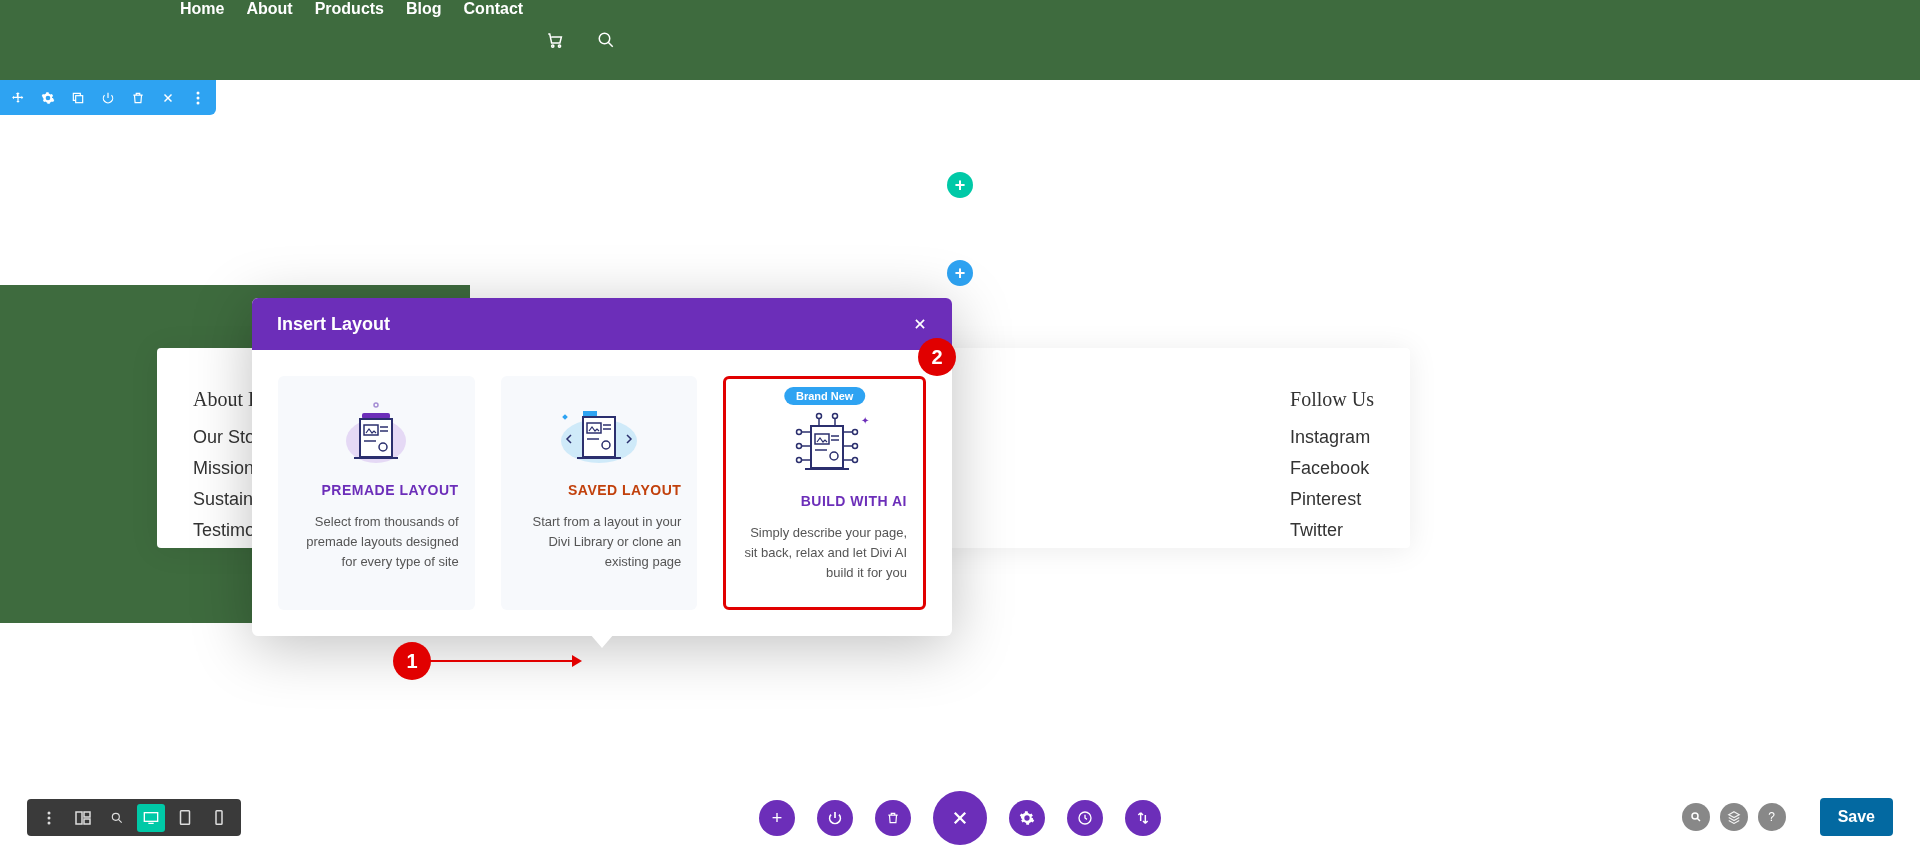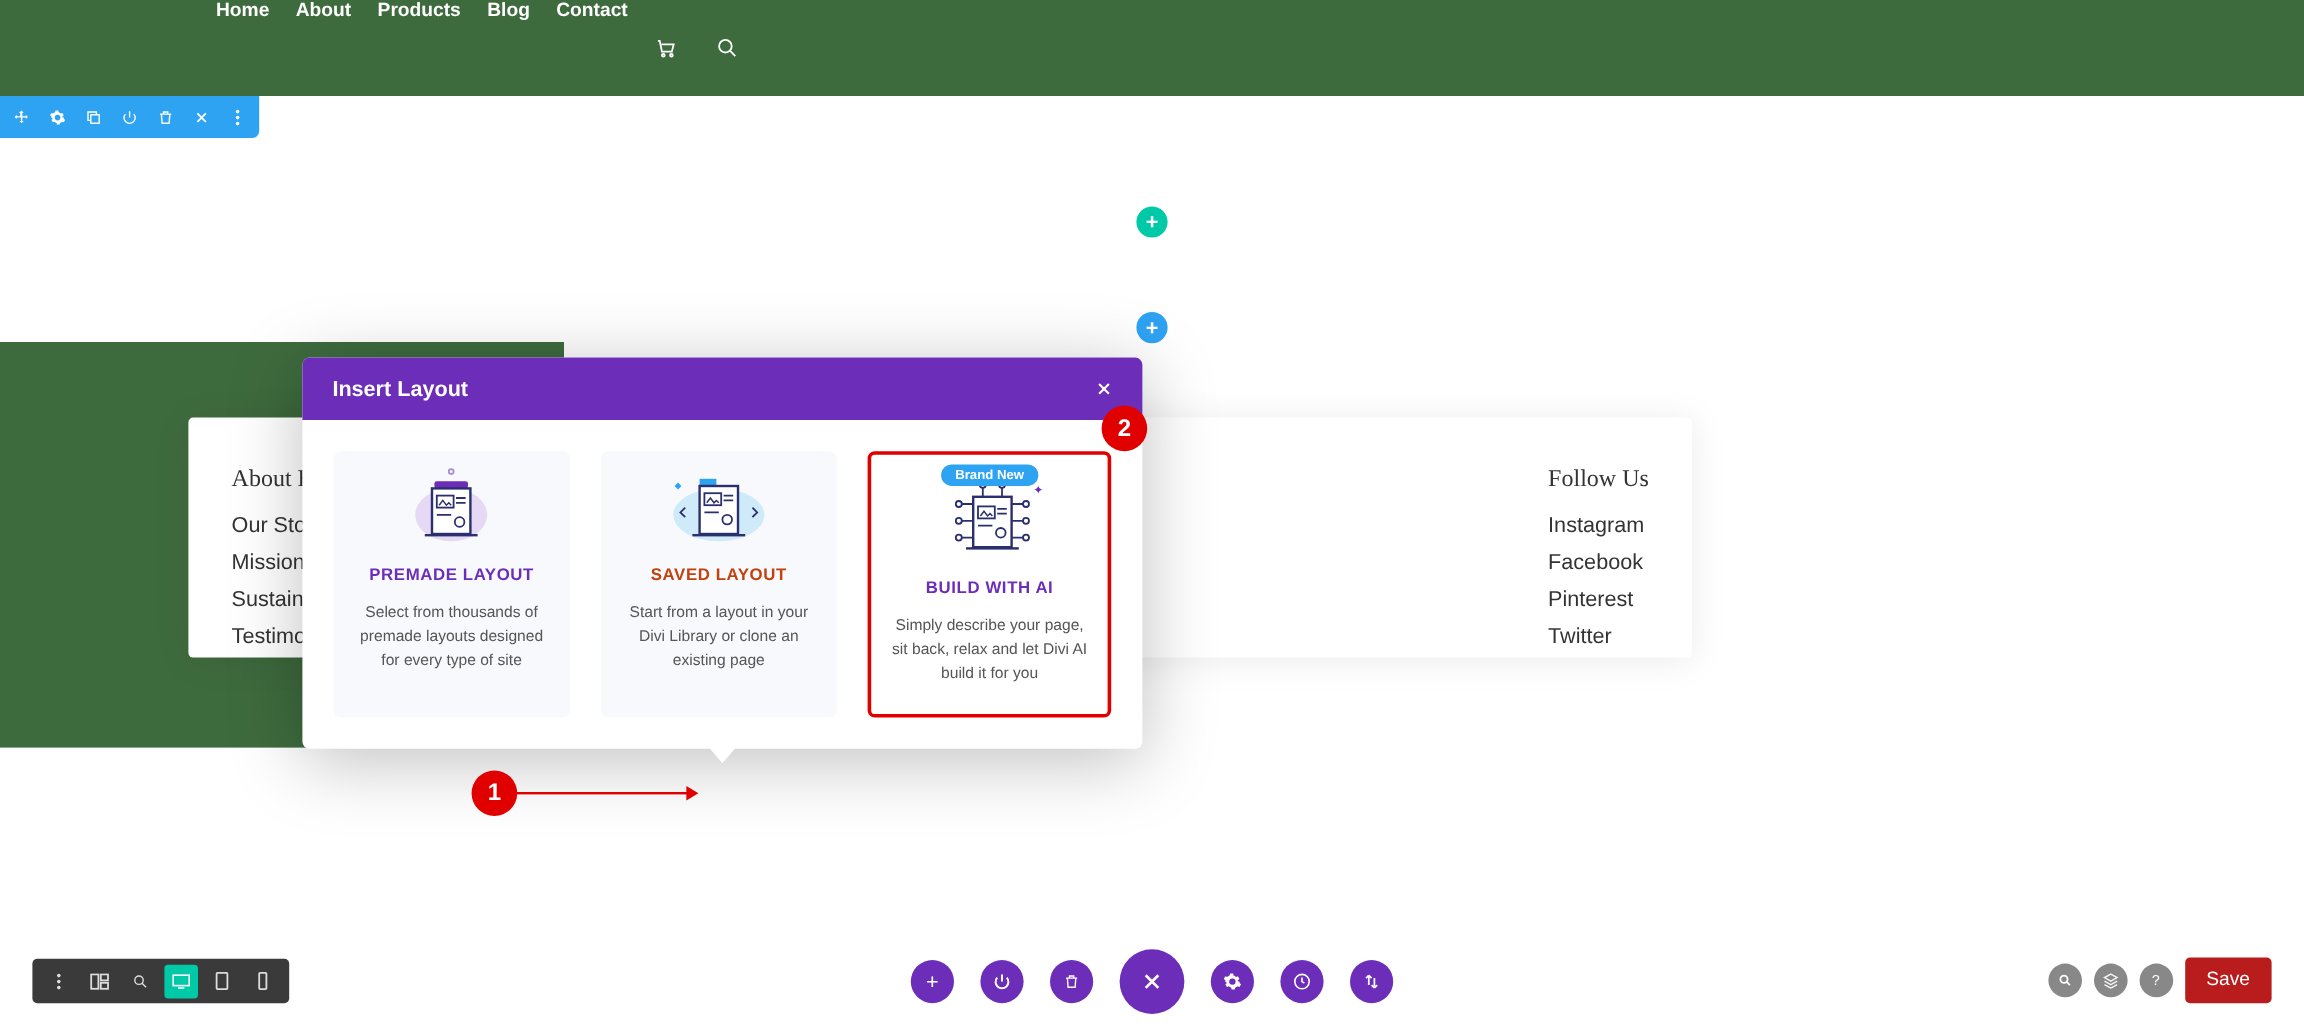--- a/index.html
+++ b/index.html
@@ -25,21 +25,21 @@
 .card-title { font-family: Georgia, serif; font-size: 20px; color: #333; margin-bottom: 6px; }
 .card-link { color: #333; font-size: 18px; font-weight: 500; }
 
 
 .modal { position: absolute; top: 298px; left: 252px; width: 700px; background: #fff; border-radius: 6px; box-shadow: 0 10px 60px rgba(0,0,0,0.25); overflow: visible; }
 .modal::after { content: ''; position: absolute; bottom: -12px; left: 350px; transform: translateX(-50%); border-left: 12px solid transparent; border-right: 12px solid transparent; border-top: 14px solid #fff; }
 .modal-header { background: #6c2eb9; height: 52px; display: flex; align-items: center; justify-content: space-between; padding: 0 25px; border-radius: 6px 6px 0 0; }
 .modal-title { color: #fff; font-size: 18px; font-weight: 600; }
 .modal-close { color: #fff; font-size: 16px; cursor: pointer; }
 .modal-body { padding: 26px; display: flex; gap: 26px; }
-.option-card { flex: 1; background: #f7f9fc; border-radius: 6px; padding: 6px 16px 24px; text-align: center; cursor: pointer; position: relative; }
+.option-card { flex: 1; background: #f7f9fc; border-radius: 6px; padding: 18px 16px 24px; text-align: right; cursor: pointer; position: relative; }
 .option-card.highlight { border: 3px solid #e10000; background: #fff; }
 .badge { position: absolute; top: 8px; left: 50%; transform: translateX(-50%); background: #2ea3f2; color: #fff; font-size: 11px; font-weight: 700; padding: 3px 12px; border-radius: 12px; }
 .card-icon-wrap { height: 72px; display: flex; align-items: center; justify-content: center; margin-bottom: 12px; margin-top: 4px; }
 .option-title { font-size: 14px; font-weight: 800; letter-spacing: 0.5px; margin-bottom: 14px; }
 .option-title.purple { color: #6c2eb9; }
 .option-title.blue { color: #c2410c; }
 .option-desc { font-size: 13px; color: #555; line-height: 1.55; }
 
 
 .marker { position: absolute; width: 38px; height: 38px; border-radius: 50%; background: #e10000; color: #fff; font-size: 20px; font-weight: 700; display: flex; align-items: center; justify-content: center; z-index: 50; }
@@ -52,21 +52,21 @@
 .bottom-left { position: absolute; bottom: 24px; left: 27px; background: #3a3a3a; height: 37px; border-radius: 4px; display: flex; align-items: center; padding: 0 8px; gap: 6px; }
 .bottom-left .bl-btn { width: 28px; height: 28px; display: flex; align-items: center; justify-content: center; color: #ddd; cursor: pointer; border-radius: 3px; }
 .bottom-left .bl-btn.active { background: #00c9a7; color: #fff; }
 
 .bottom-center { position: absolute; bottom: 15px; left: 50%; transform: translateX(-50%); display: flex; align-items: center; gap: 22px; }
 .bc-btn { width: 36px; height: 36px; border-radius: 50%; background: #6c2eb9; color: #fff; display: flex; align-items: center; justify-content: center; cursor: pointer; font-size: 18px; }
 .bc-btn.big { width: 54px; height: 54px; font-size: 22px; }
 
 .bottom-right { position: absolute; bottom: 24px; right: 27px; display: flex; align-items: center; gap: 10px; }
 .br-circ { width: 28px; height: 28px; border-radius: 50%; background: #888; color: #fff; display: flex; align-items: center; justify-content: center; font-size: 12px; cursor: pointer; }
-.save-btn { background: #b91c1c; color: #fff; font-weight: 400; padding: 10px 18px; border-radius: 4px; cursor: pointer; }
+.save-btn { background: #0369a1; color: #fff; font-weight: 700; padding: 10px 18px; border-radius: 4px; cursor: pointer; margin-left: 24px; }
 
 svg { display: block; }
 </style>
 </head>
 <body>
 
 <div class="header">
   <span class="nav-link">Home</span>
   <span class="nav-link">About</span>
   <span class="nav-link">Products</span>

